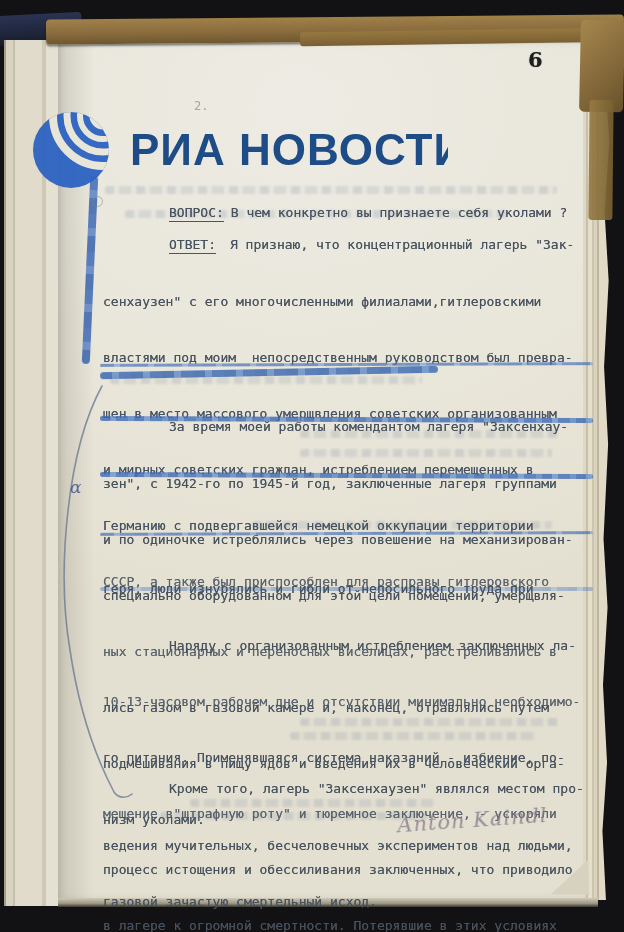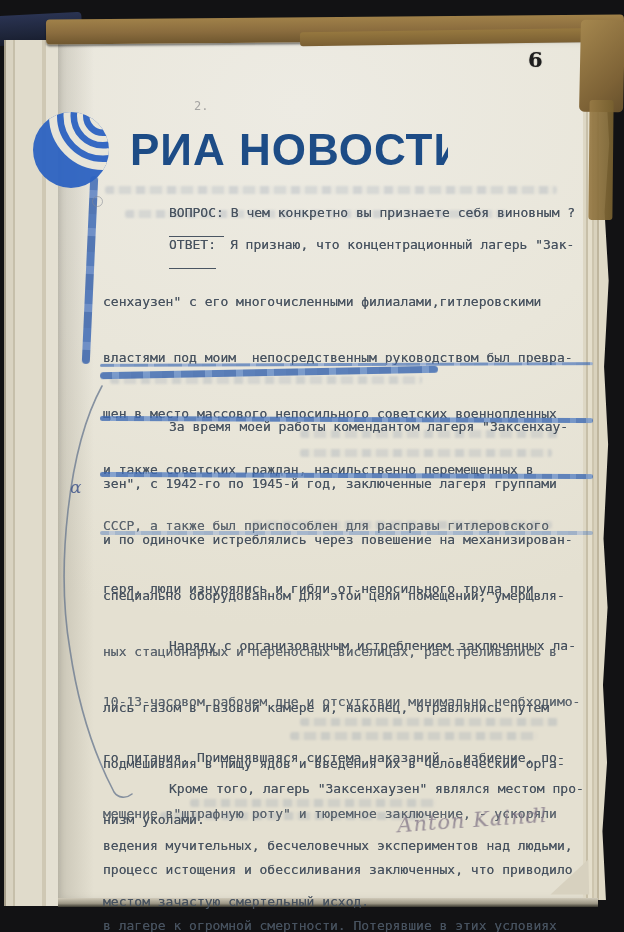--- a/index.html
+++ b/index.html
@@ -33,21 +33,21 @@
     clip-path:polygon(96% 4%,6% 96%,98% 96%);filter:drop-shadow(-1px -1px 1px rgba(0,0,0,.25));}
   
   .stamp6{position:absolute;left:528px;top:47px;font:bold 21px "DejaVu Serif",serif;color:#1e1e1e;
     text-shadow:0 0 1px rgba(20,20,20,.6);letter-spacing:1px;}
   .faint2{position:absolute;left:194px;top:99px;font:12px "DejaVu Sans Mono",monospace;color:rgba(105,105,112,.55);filter:blur(.3px);}
   
   .txt{position:absolute;left:103px;width:486px;font:13px/18.7px "DejaVu Sans Mono",monospace;
     color:#47525f;white-space:pre;text-shadow:0 0 .6px rgba(71,82,95,.75);}
   .tline{position:relative;height:18.7px;}
   .fl{padding-left:66px;}
-  .lbl{border-bottom:1.6px solid #4a5562;padding-bottom:16px;}
+  .lbl{border-bottom:1.6px solid #4a5562;padding-bottom:1px;}
   .gapQ{margin-left:7px;} .gapA{margin-left:14px;}
   #q{top:167px}#ans{top:199px}#p2{top:381px}#p3{top:543px}#p4{top:743px}
   .dim{opacity:.88}
   
   .u{position:absolute;bottom:1px;left:-3px;right:-4px;pointer-events:none;border-radius:3px;}
   .u-thin{height:3px;background:repeating-linear-gradient(90deg,#3f6cb5 0 14px,#7b9bd2 14px 20px,#4a74bb 20px 34px);
     opacity:.68;filter:blur(.35px);transform:rotate(-.2deg);}
   .u-wavy{height:5px;background:repeating-linear-gradient(90deg,#3b68b2 0 10px,#6d92cc 10px 16px,#3f6cb5 16px 28px,#5a83c4 28px 34px);
     opacity:.8;filter:blur(.4px);transform:rotate(.25deg);}
   .u-lite{height:4px;background:repeating-linear-gradient(90deg,#4974ba 0 9px,#8aa6d6 9px 15px,#5580c2 15px 26px);
@@ -98,29 +98,30 @@
   <div class="ghost" style="left:110px;top:376px;width:312px"></div>
   <div class="ghost" style="left:300px;top:430px;width:258px"></div>
   <div class="ghost" style="left:300px;top:449px;width:252px"></div>
   <div class="ghost" style="left:252px;top:521px;width:300px"></div>
   <div class="ghost" style="left:300px;top:718px;width:258px"></div>
   <div class="ghost" style="left:290px;top:732px;width:248px"></div>
   <div class="ghost" style="left:190px;top:799px;width:246px"></div>
   <div class="ghost" style="left:160px;top:812px;width:268px"></div>
 
   <div class="txt" id="q">
-    <div class="tline fl"><span class="lbl">ВОПРОС:</span><span class="gapQ">В чем конкретно вы признаете себя виновным ?</span></div>
+    <div class="tline fl"><span class="lbl">ВОПРОС:</span><span class="gapQ">В чем конкретно вы признаете себя уколами ?</span></div>
   </div>
 
   <div class="txt" id="ans">
     <div class="tline fl"><span class="lbl">ОТВЕТ:</span><span class="gapA">Я признаю, что концентрационный лагерь "Зак-</span></div>
     <div class="tline"><span>сенхаузен" с его многочисленными филиалами,гитлеровскими</span></div>
     <div class="tline"><span>властями под моим  непосредственным руководством был превра-</span><span class="u u-thin"></span></div>
-    <div class="tline"><span>щен в место массового непосильного советских военнопленных</span><span class="u u-wavy"></span></div>
-    <div class="tline"><span>и также советских граждан, насильственно перемещенных в</span><span class="u u-wavy"></span></div>
+    <div class="tline"><span>щен в место массового умерщвления советских организованным</span><span class="u u-wavy"></span></div>
+    <div class="tline"><span>и мирных советских граждан, истреблением перемещенных в</span><span class="u u-wavy"></span></div>
+    <div class="tline"><span>Германию с подвергавшейся немецкой оккупации территории</span><span class="u u-thin"></span></div>
     <div class="tline dim"><span>СССР, а также был приспособлен для расправы гитлеровского</span><span class="u u-lite"></span></div>
   </div>
   <div class="flourish"></div>
 
   <div class="txt" id="p2">
     <div class="tline fl"><span>За время моей работы комендантом лагеря "Заксенхау-</span></div>
     <div class="tline"><span>зен", с 1942-го по 1945-й год, заключенные лагеря группами</span></div>
     <div class="tline"><span>и по одиночке истреблялись через повешение на механизирован-</span></div>
     <div class="tline"><span>специально оборудованном для этой цели помещении, умерщвля-</span></div>
     <div class="tline dim"><span>ных стационарных и переносных виселицах, расстреливались в</span></div>
@@ -138,21 +139,21 @@
     <div class="tline"><span>процесс истощения и обессиливания заключенных, что приводило</span></div>
     <div class="tline"><span>в лагере к огромной смертности. Потерявшие в этих условиях</span></div>
     
     
     
   </div>
 
   <div class="txt" id="p4">
     <div class="tline fl"><span>Кроме того, лагерь "Заксенхаузен" являлся местом про-</span></div>
     <div class="tline"><span>ведения мучительных, бесчеловечных экспериментов над людьми,</span></div>
-    <div class="tline"><span>местом зачастую смертельный исход.</span></div>
+    <div class="tline"><span>газовой зачастую смертельный исход.</span></div>
   </div>
 
   <div class="margin-bar"></div>
   <svg class="bracket-svg" viewBox="0 0 90 424">
     <path d="M54,10 C20,72 8,192 22,274 C30,328 46,378 66,416 C70,422 78,423 84,418" fill="none" stroke="#66758e" stroke-width="1.6" opacity=".75" stroke-linecap="round"></path>
   </svg>
   <div class="alpha">α</div>
   <div class="ring"></div>
 
   <div class="signature">Anton Kaindl</div>

